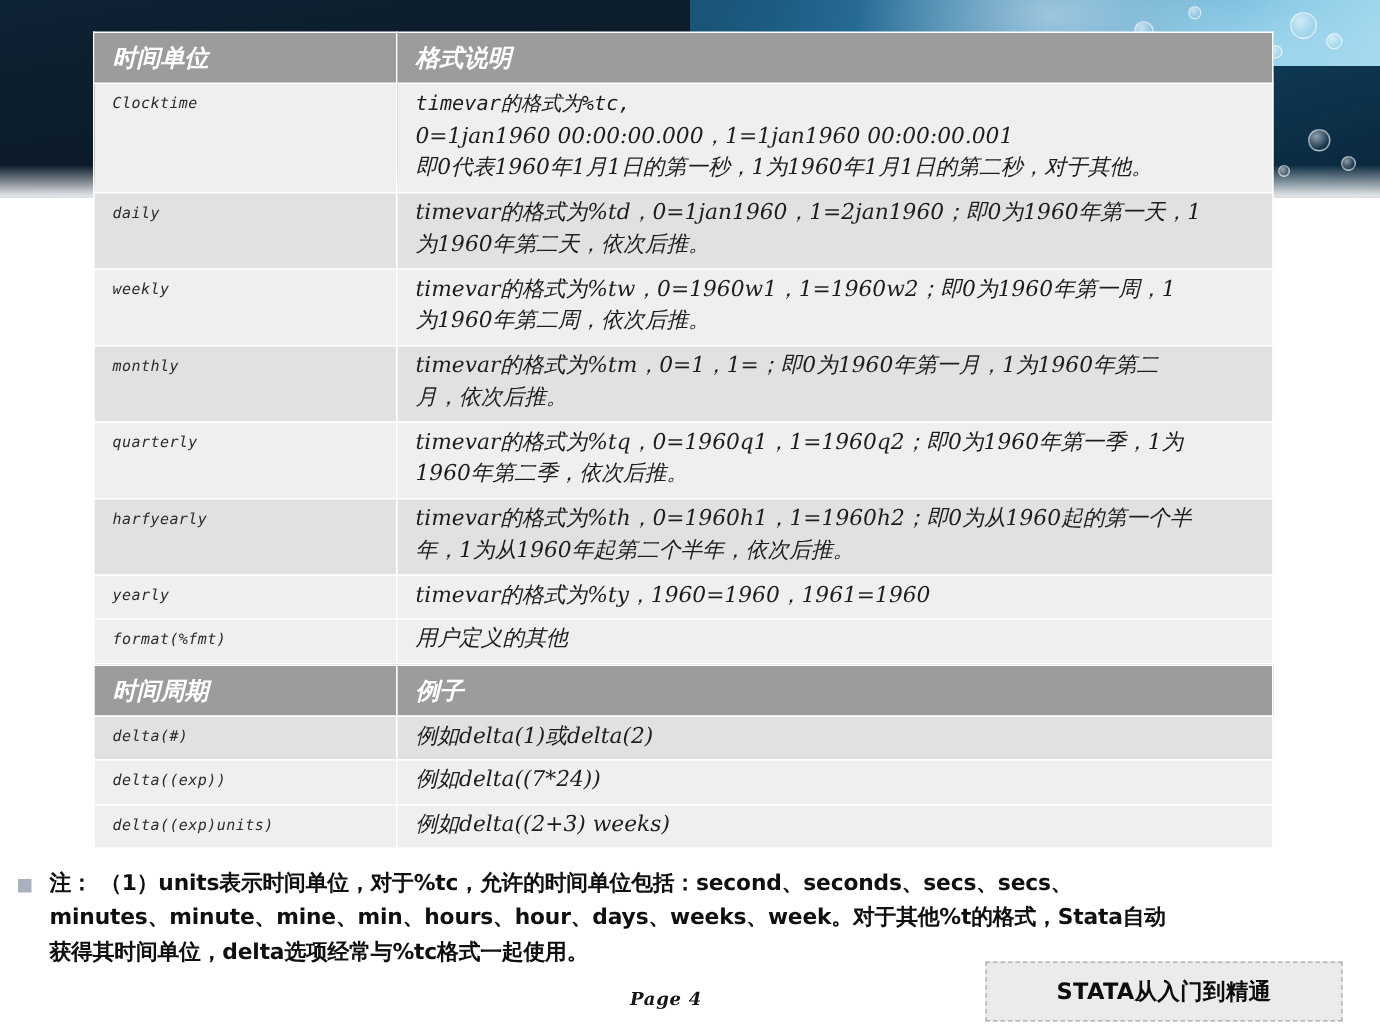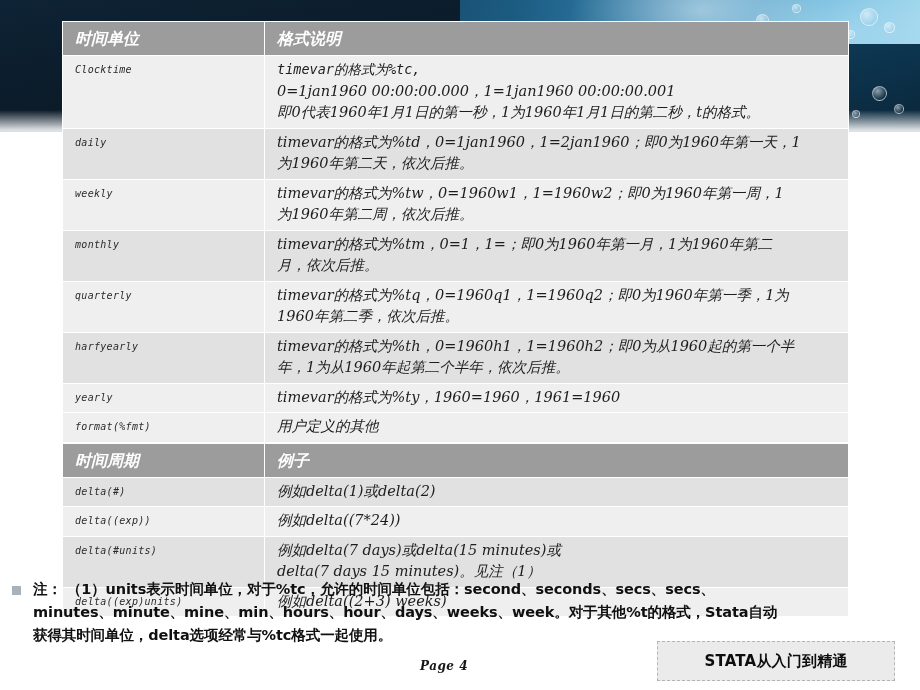--- a/index.html
+++ b/index.html
@@ -208,21 +208,21 @@
       <tr class="hdr">
         <th>时间单位</th>
         <th class="desc-h">格式说明</th>
       </tr>
 
       <tr class="r-odd">
         <td class="unit">Clocktime</td>
         <td class="desc">
           <span class="mono">timevar的格式为%tc,</span><br>
           <span>0=1jan1960 00:00:00.000，1=1jan1960 00:00:00.001</span><br>
-          <span>即0代表1960年1月1日的第一秒，1为1960年1月1日的第二秒，t的格式。</span>
+          <span>即0代表1960年1月1日的第一秒，1为1960年1月1日的第二秒，对于其他。</span>
         </td>
       </tr>
 
       <tr class="r-even">
         <td class="unit">daily</td>
         <td class="desc">
           <span>timevar的格式为%td，0=1jan1960，1=2jan1960；即0为1960年第一天，1</span><br>
           <span>为1960年第二天，依次后推。</span>
         </td>
       </tr>
@@ -294,27 +294,20 @@
         </td>
       </tr>
 
       <tr class="r-odd">
         <td class="unit">delta((exp))</td>
         <td class="desc">
           <span>例如delta((7*24))</span>
         </td>
       </tr>
 
-      <tr class="r-even">
-        <td class="unit">delta(#units)</td>
-        <td class="desc">
-          <span>例如delta(7 days)或delta(15 minutes)或</span><br>
-          <span>delta(7 days 15 minutes)。见注（1）</span>
-        </td>
-      </tr>
 
       <tr class="r-odd">
         <td class="unit">delta((exp)units)</td>
         <td class="desc">
           <span>例如delta((2+3) weeks)</span>
         </td>
       </tr>
     </tbody>
   </table>
 </div>

